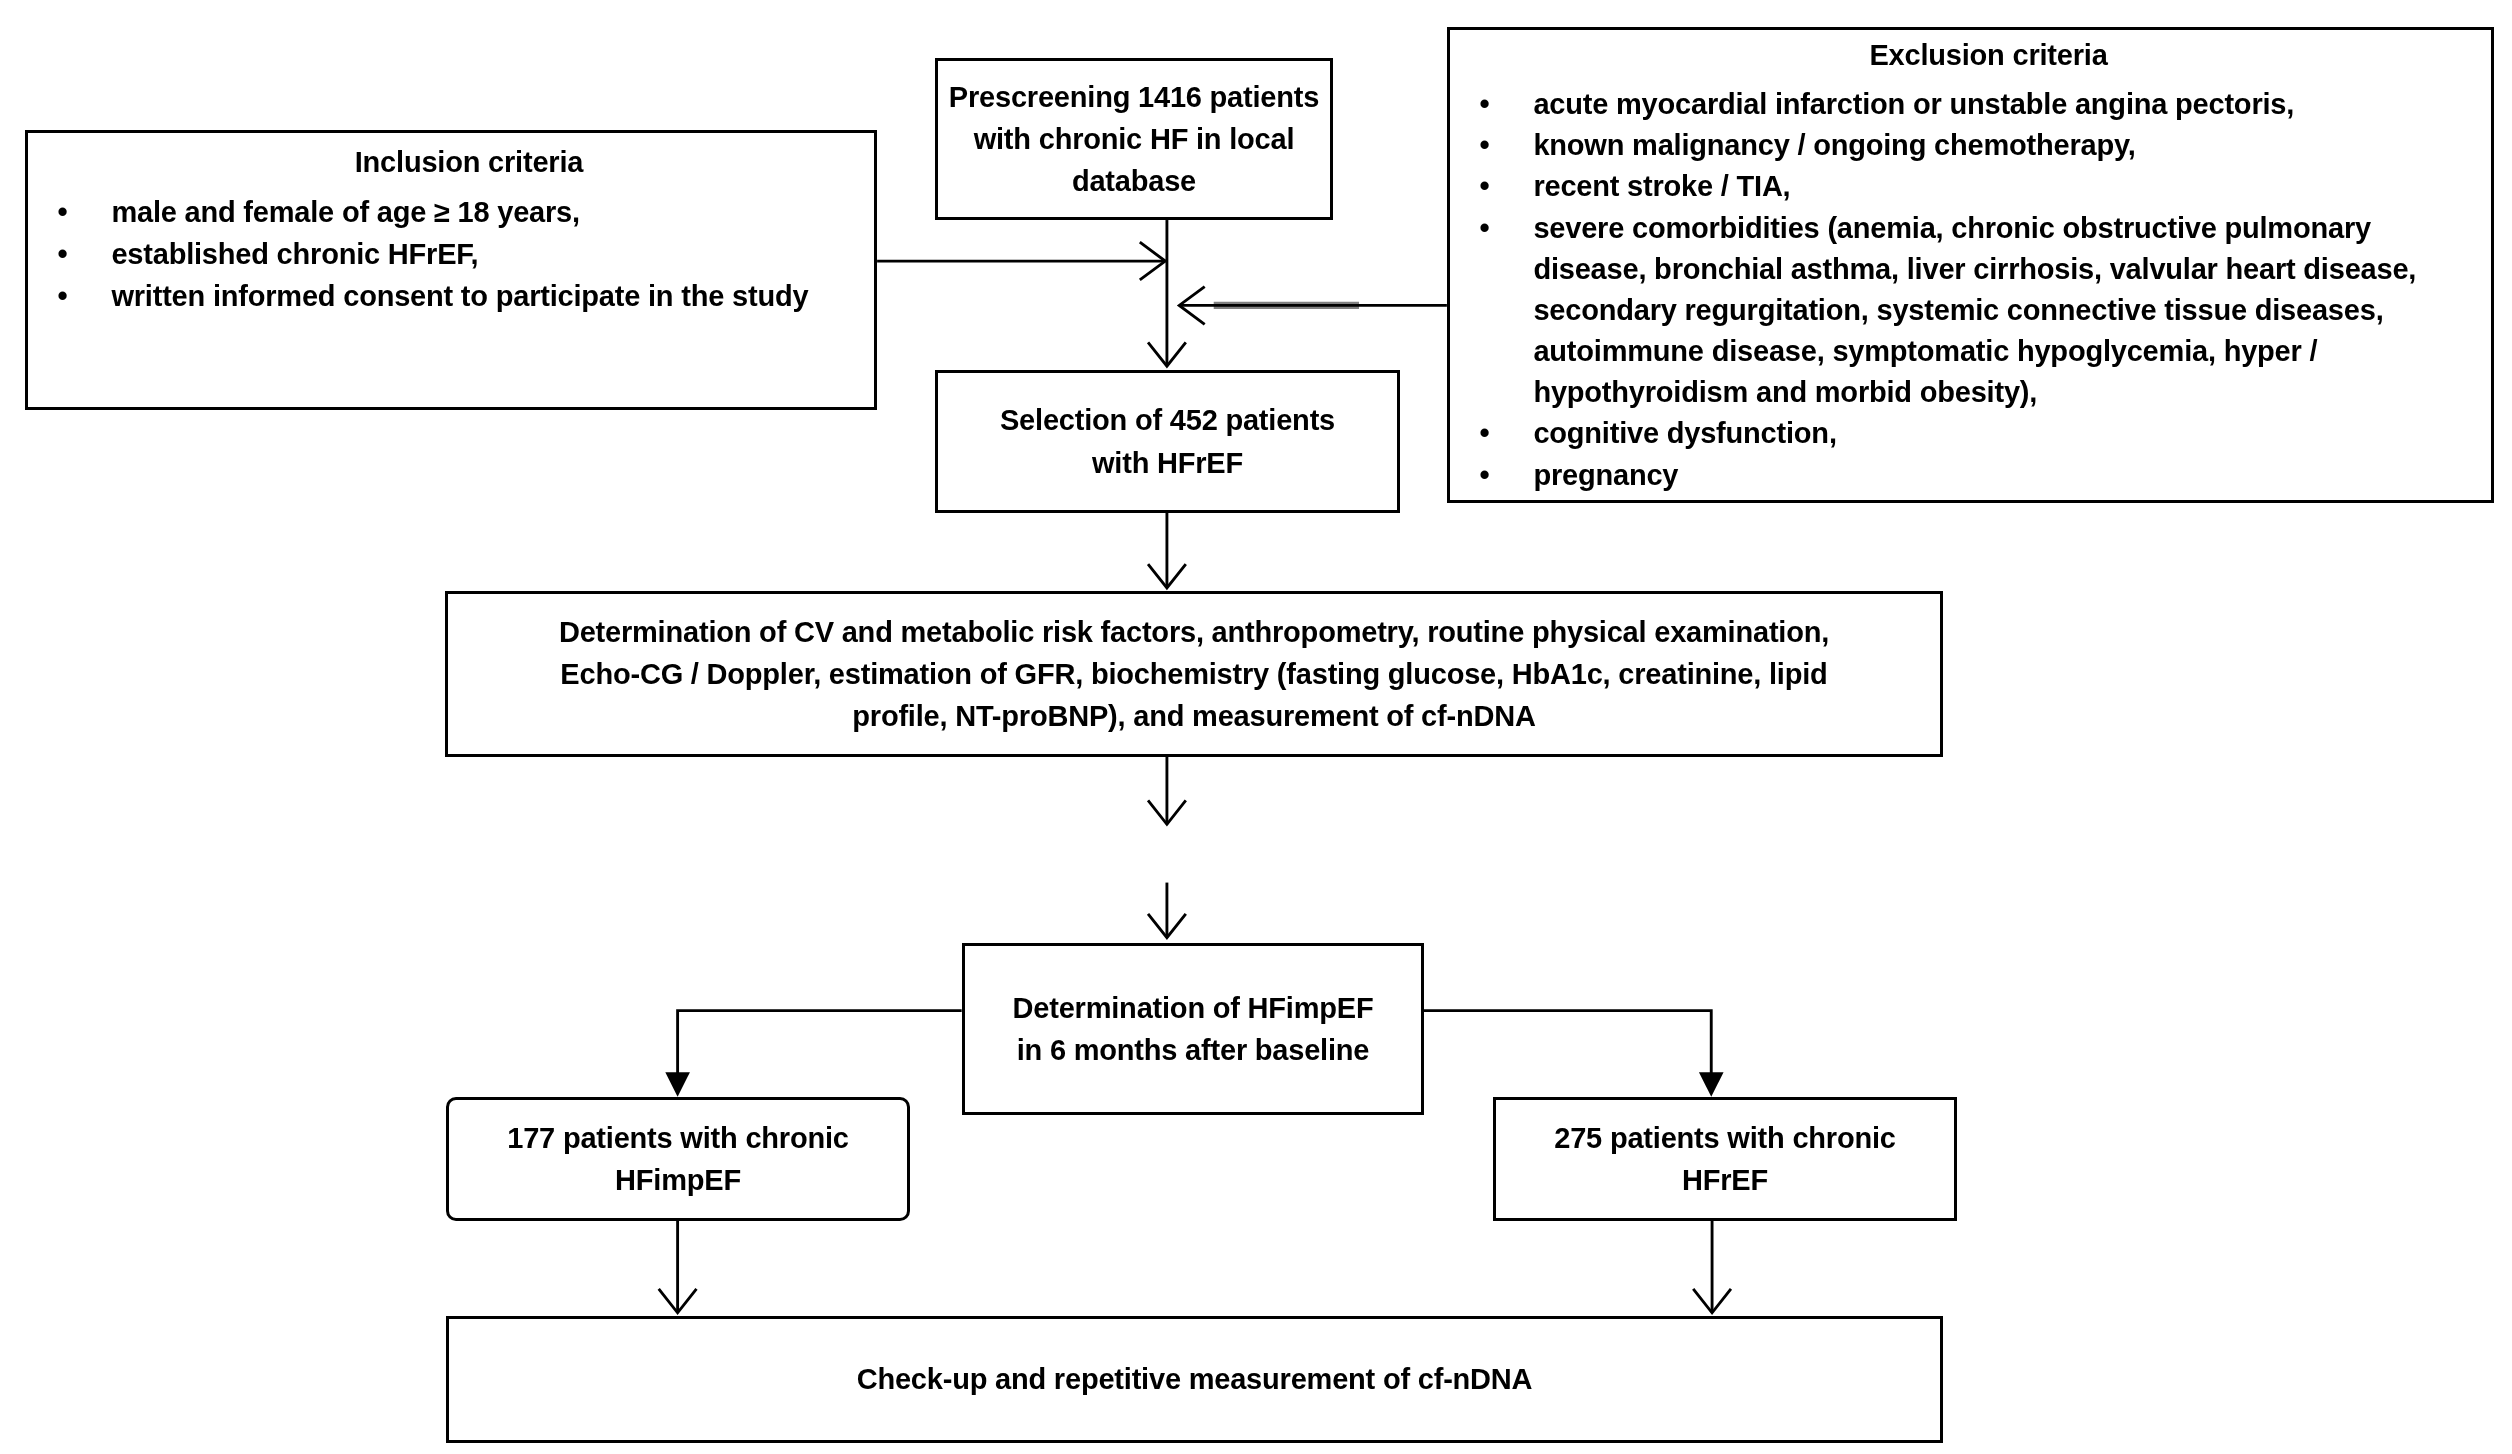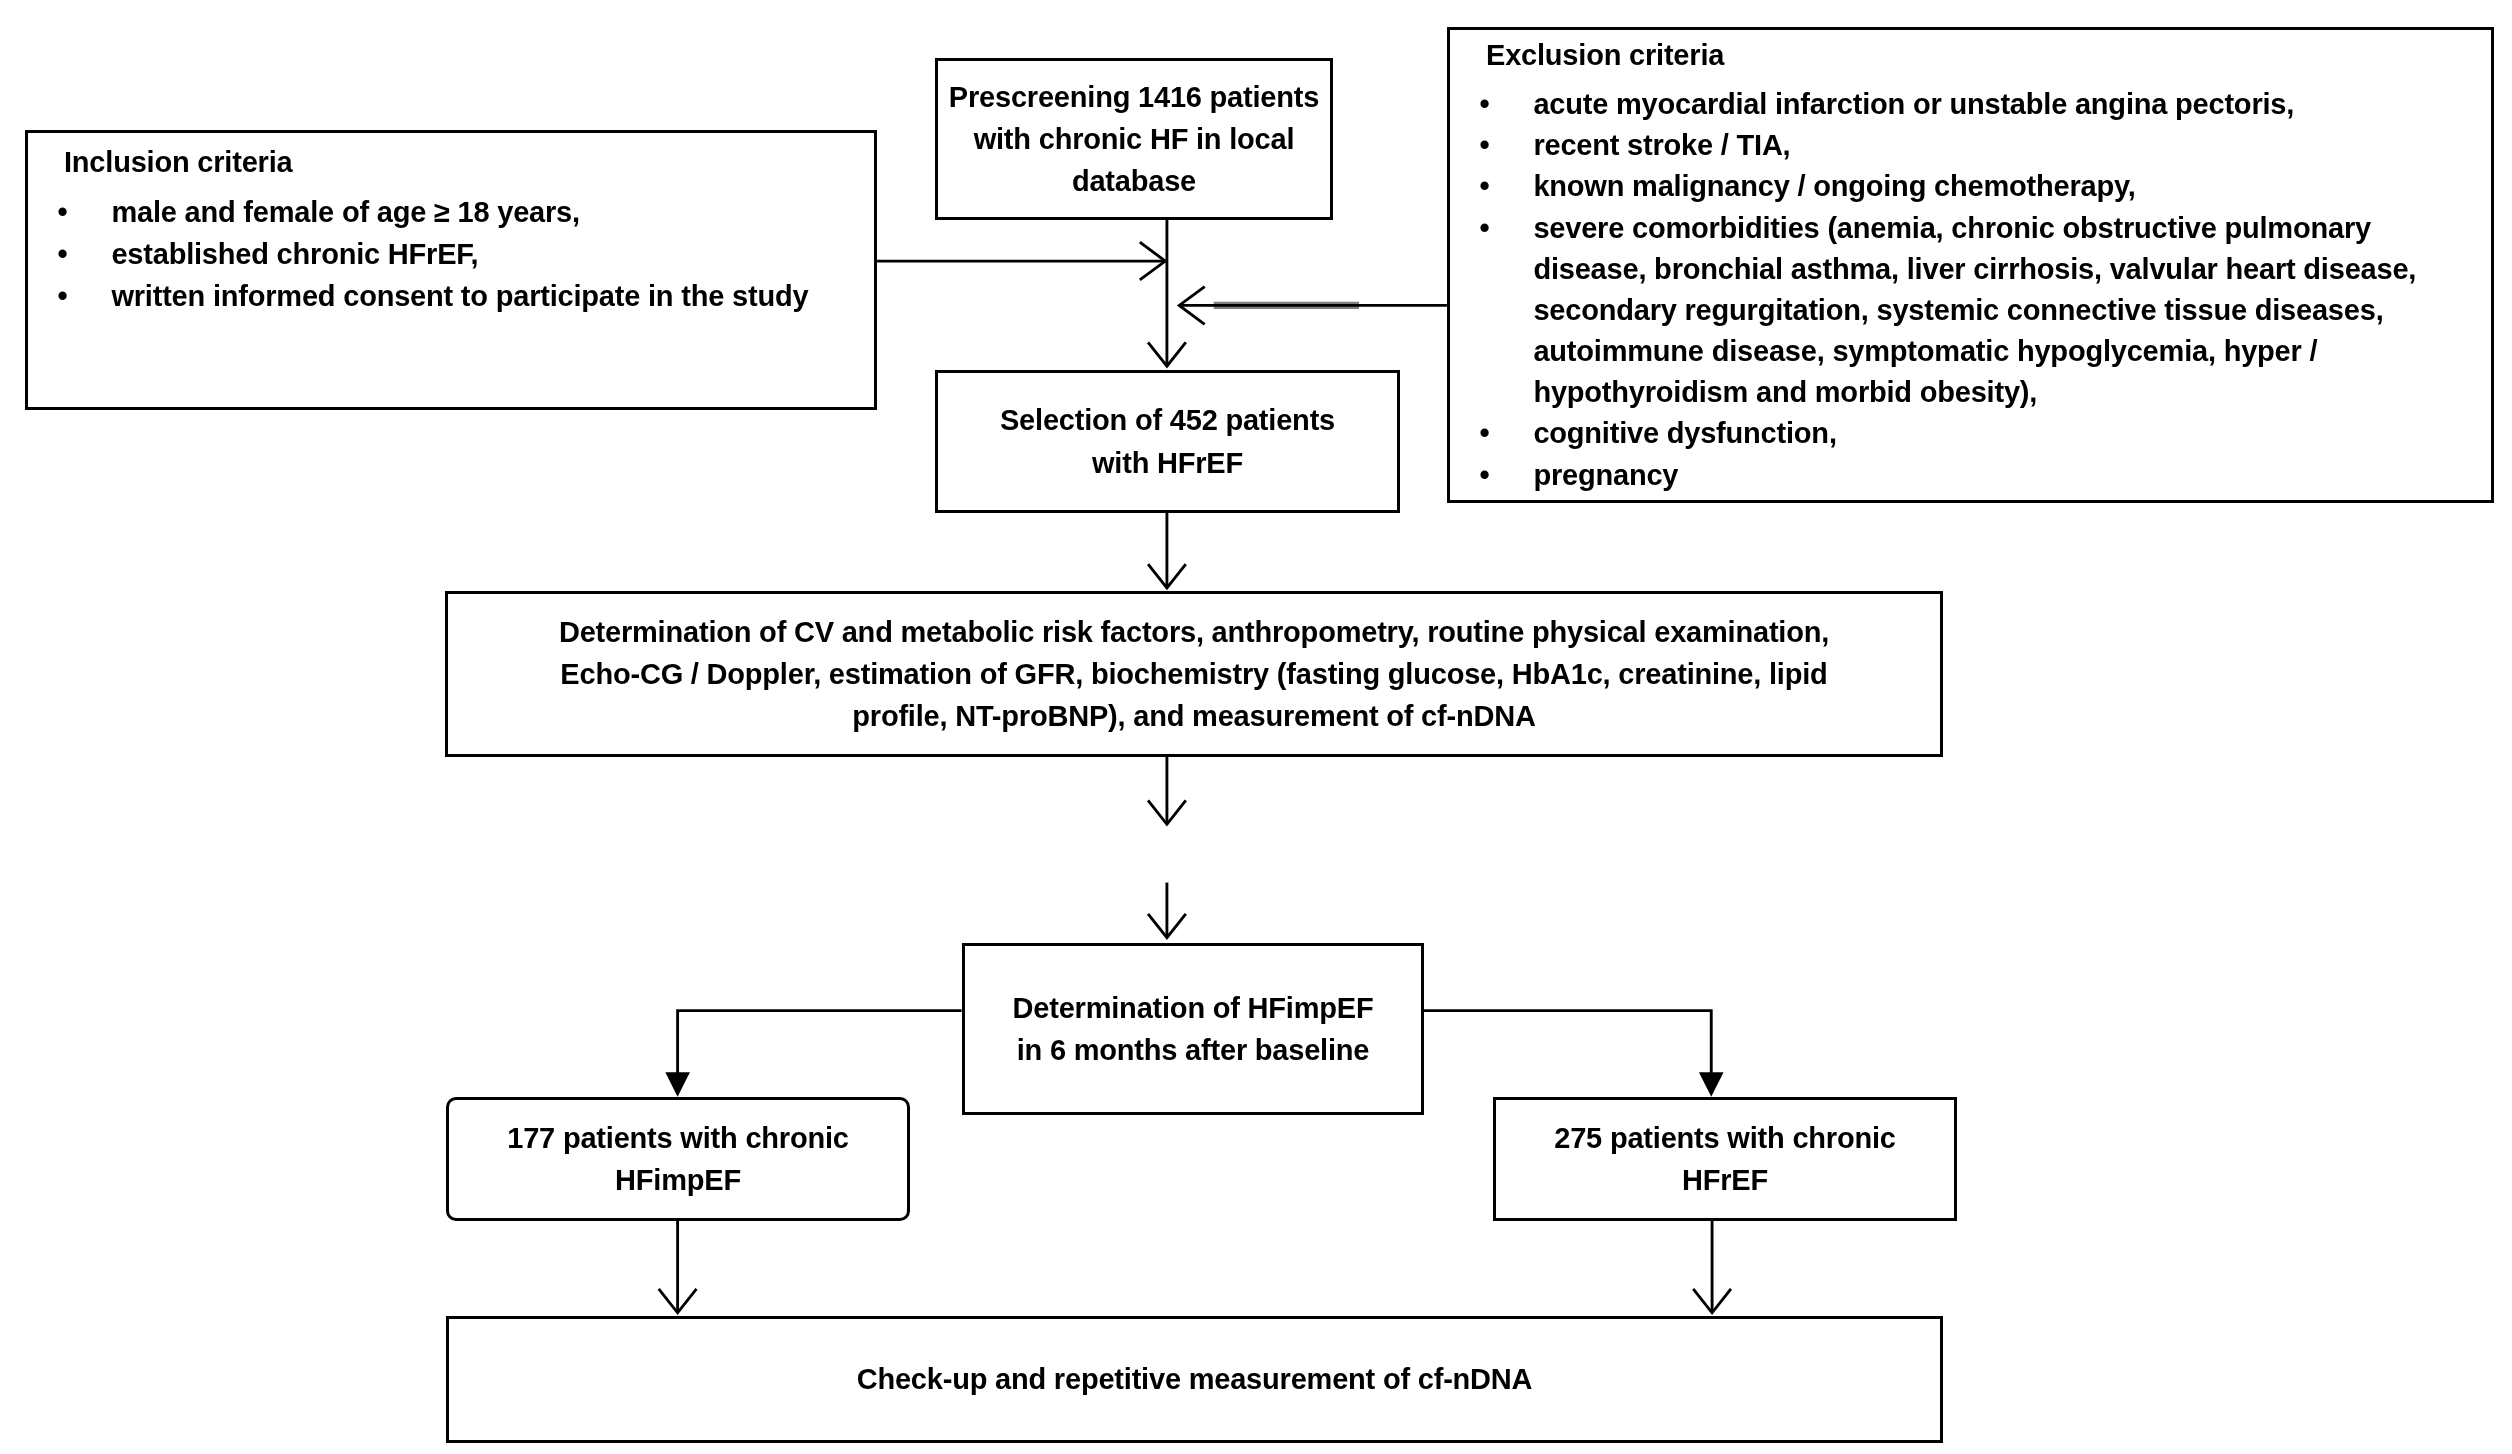--- a/index.html
+++ b/index.html
@@ -34,20 +34,21 @@
   }
   .pre { white-space: pre-line; }
   .label-plain {
     position: absolute;
     display: flex;
     align-items: center;
     justify-content: center;
     text-align: center;
   }
   .crit-title {
+    text-align: center;
     margin: 5px 0 0 0;
     padding-left: 36px;
   }
   ul.crit {
     list-style: none;
     margin: 8px;
     padding: 0 11.5px 0 21.4px;
   }
   ul.crit li {
     display: grid;
@@ -161,25 +162,25 @@
 
   <div class="node" style="left:1447px; top:27px; width:1047px; height:476px; padding-top:1.6px; line-height:1.42;">
     <div class="crit-title" style="margin-top:3.3px;">Exclusion criteria</div>
     <ul class="crit">
       <li>
         <span class="marker"></span>
         <span>acute myocardial infarction or unstable angina pectoris,</span>
       </li>
       <li>
         <span class="marker"></span>
+        <span>known malignancy / ongoing chemotherapy,</span>
+      </li>
+      <li>
+        <span class="marker"></span>
         <span>recent stroke / TIA,</span>
-      </li>
-      <li>
-        <span class="marker"></span>
-        <span>known malignancy / ongoing chemotherapy,</span>
       </li>
       <li>
         <span class="marker"></span>
         <span>severe comorbidities (anemia, chronic obstructive pulmonary disease, bronchial asthma, liver cirrhosis, valvular heart disease, secondary regurgitation, systemic connective tissue diseases, autoimmune disease, symptomatic hypoglycemia, hyper / hypothyroidism and morbid obesity),</span>
       </li>
       <li>
         <span class="marker"></span>
         <span>cognitive dysfunction,</span>
       </li>
       <li>

